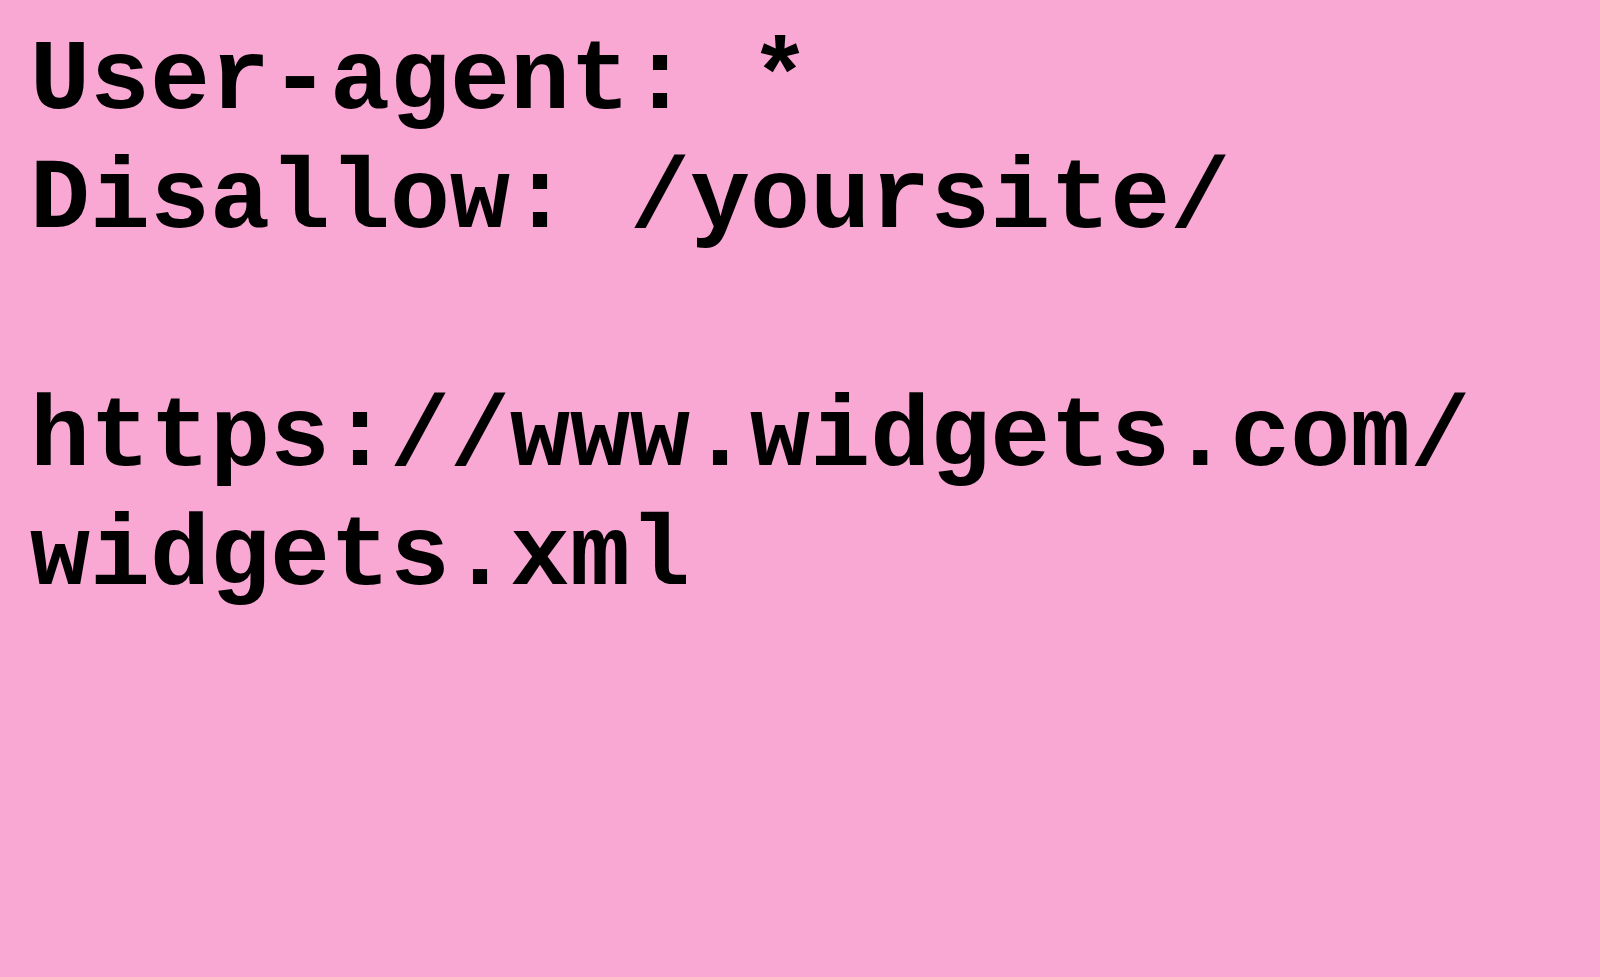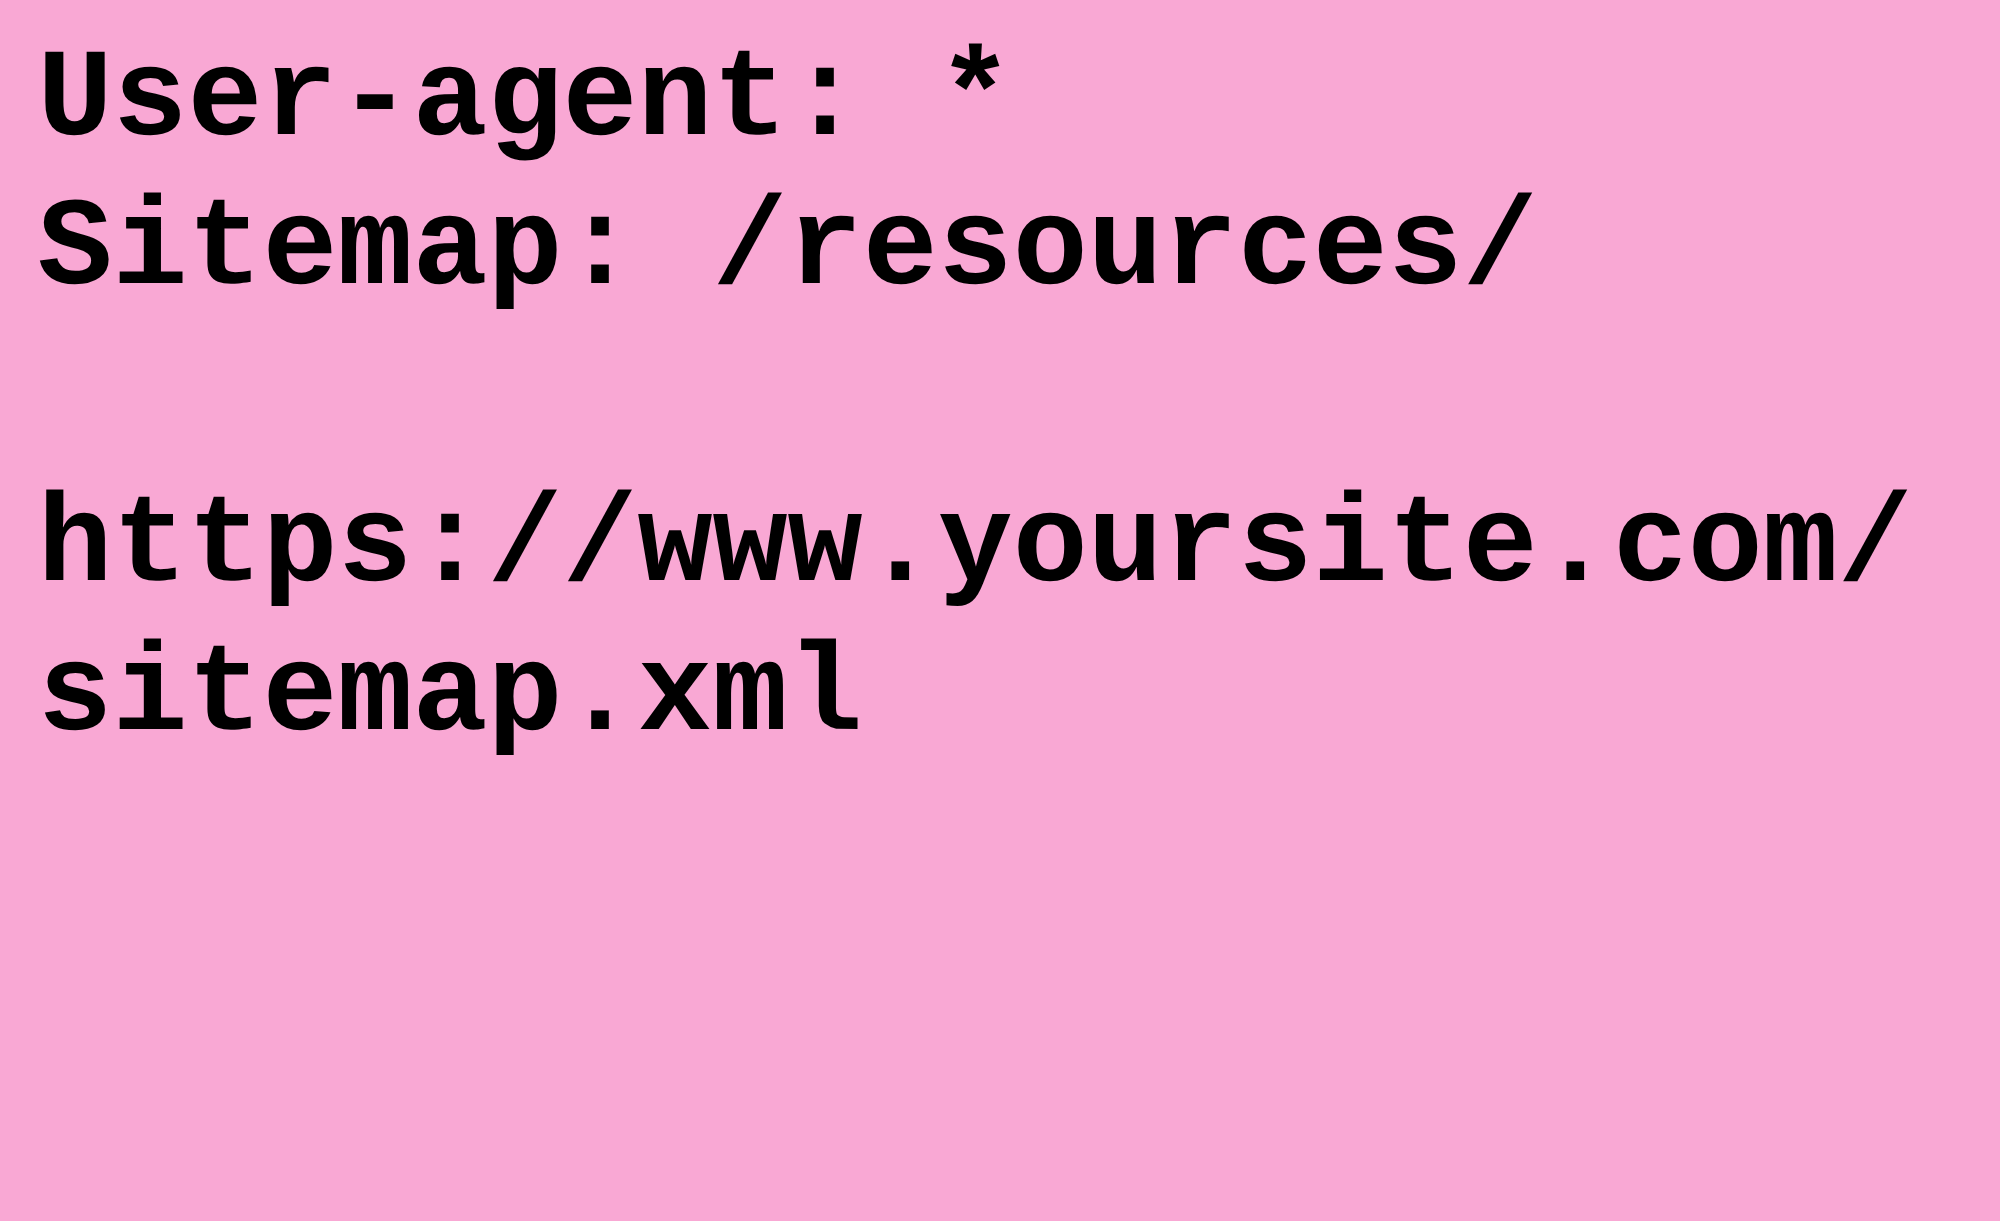--- a/index.html
+++ b/index.html
@@ -26,17 +26,17 @@
     color: #000000;
     white-space: pre;
     letter-spacing: 0;
   }
 </style>
 </head>
 <body>
 
 <div class="doc">
   <div class="line">User-agent: *</div>
-  <div class="line">Sitemap: /resources/</div>
+  <div class="line">Disallow: /yoursite/</div>
   <div class="line"></div>
-  <div class="line">https://www.yoursite.com/</div>
-  <div class="line">sitemap.xml</div>
+  <div class="line">https://www.widgets.com/</div>
+  <div class="line">widgets.xml</div>
 </div>
 
 </body></html>

